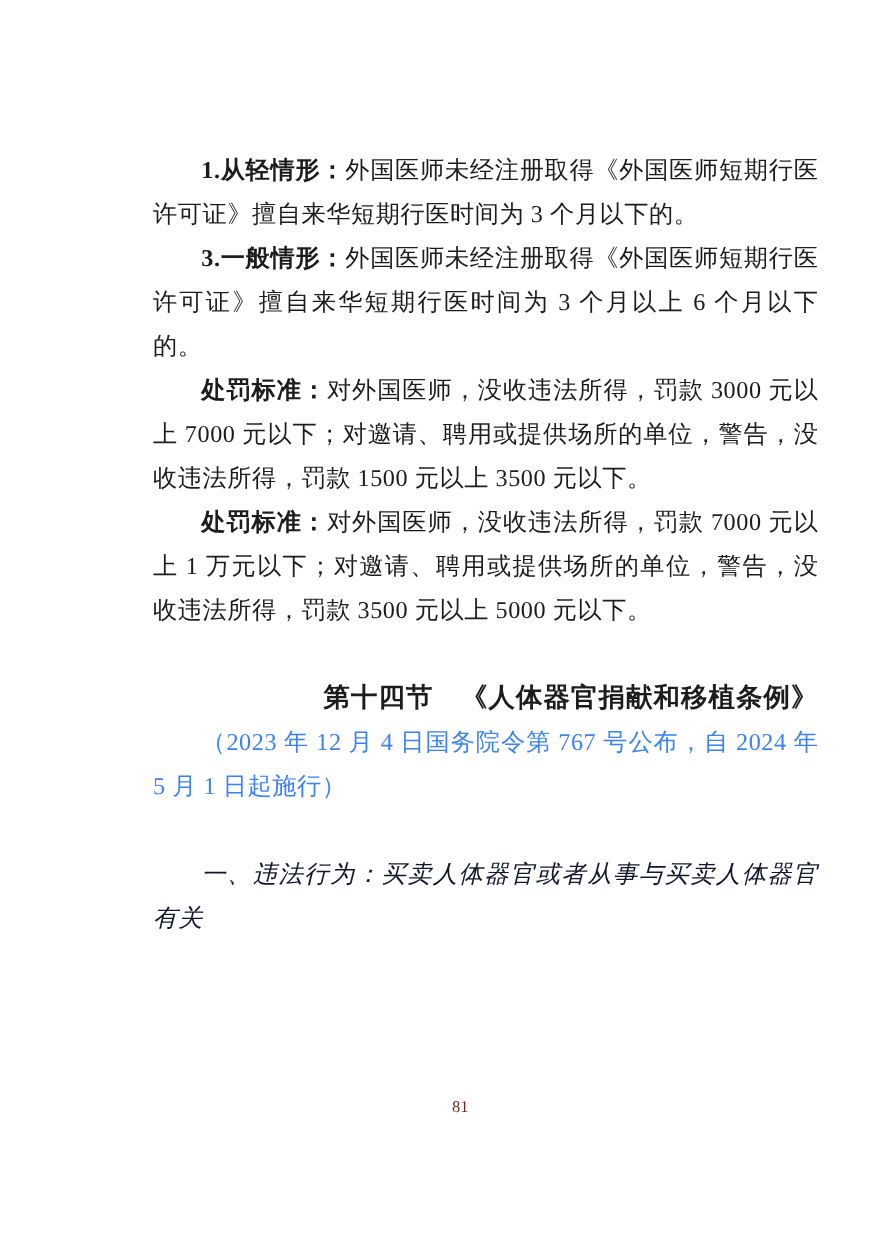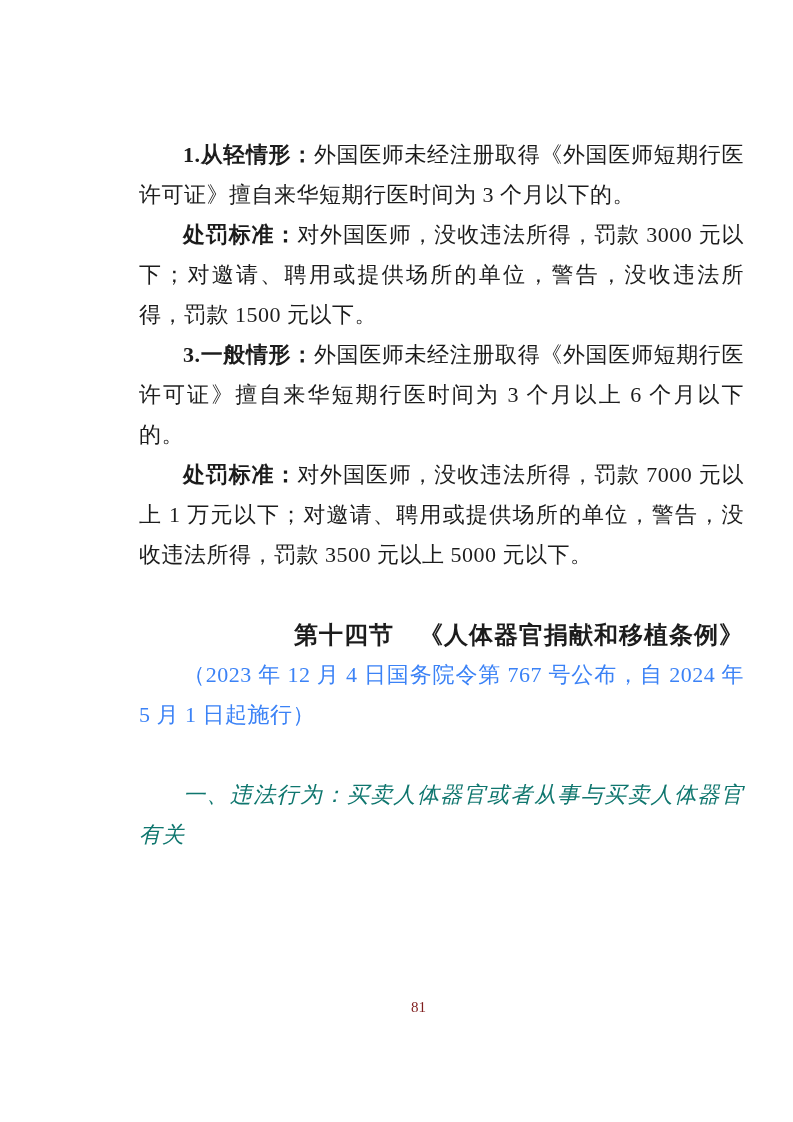--- a/index.html
+++ b/index.html
@@ -57,21 +57,21 @@
   }
   .item-line {
     margin: 40px 0 0 0;
     font-family: "Liberation Serif", "DejaVu Serif", serif;
     font-style: italic;
     font-size: 22px;
     line-height: 40px;
     letter-spacing: 1px;
     text-align: justify;
     text-indent: 2em;
-    color: #0f766e;
+    color: #0f172a;
   }
   .page-number {
     position: absolute;
     left: 0;
     right: 0;
     top: 996px;
     text-align: center;
     font-family: "Liberation Serif", "DejaVu Serif", serif;
     font-size: 15px;
     line-height: 22px;
@@ -81,28 +81,28 @@
 </head>
 <body>
 
 <div class="page">
   <div class="content">
 
     <p class="para">
       <b class="lead">1.从轻情形：</b><span>外国医师未经注册取得《外国医师短期行医许可证》擅自来华短期行医时间为 3 个月以下的。</span>
     </p>
 
-    <p class="para">
-      <b class="lead">处罚标准：</b><span>对外国医师，没收违法所得，罚款 3000 元以下；对邀请、聘用或提供场所的单位，警告，没收违法所得，罚款 1500 元以下。</span>
-    </p>
 
     <p class="para">
       <b class="lead">3.一般情形：</b><span>外国医师未经注册取得《外国医师短期行医许可证》擅自来华短期行医时间为 3 个月以上 6 个月以下的。</span>
     </p>
 
+    <p class="para">
+      <b class="lead">处罚标准：</b><span>对外国医师，没收违法所得，罚款 3000 元以上 7000 元以下；对邀请、聘用或提供场所的单位，警告，没收违法所得，罚款 1500 元以上 3500 元以下。</span>
+    </p>
 
 
     <p class="para">
       <b class="lead">处罚标准：</b><span>对外国医师，没收违法所得，罚款 7000 元以上 1 万元以下；对邀请、聘用或提供场所的单位，警告，没收违法所得，罚款 3500 元以上 5000 元以下。</span>
     </p>
 
     <h2 class="section-heading">第十四节　《人体器官捐献和移植条例》</h2>
 
     <p class="pub-note">（2023 年 12 月 4 日国务院令第 767 号公布，自 2024 年 5 月 1 日起施行）</p>
 

